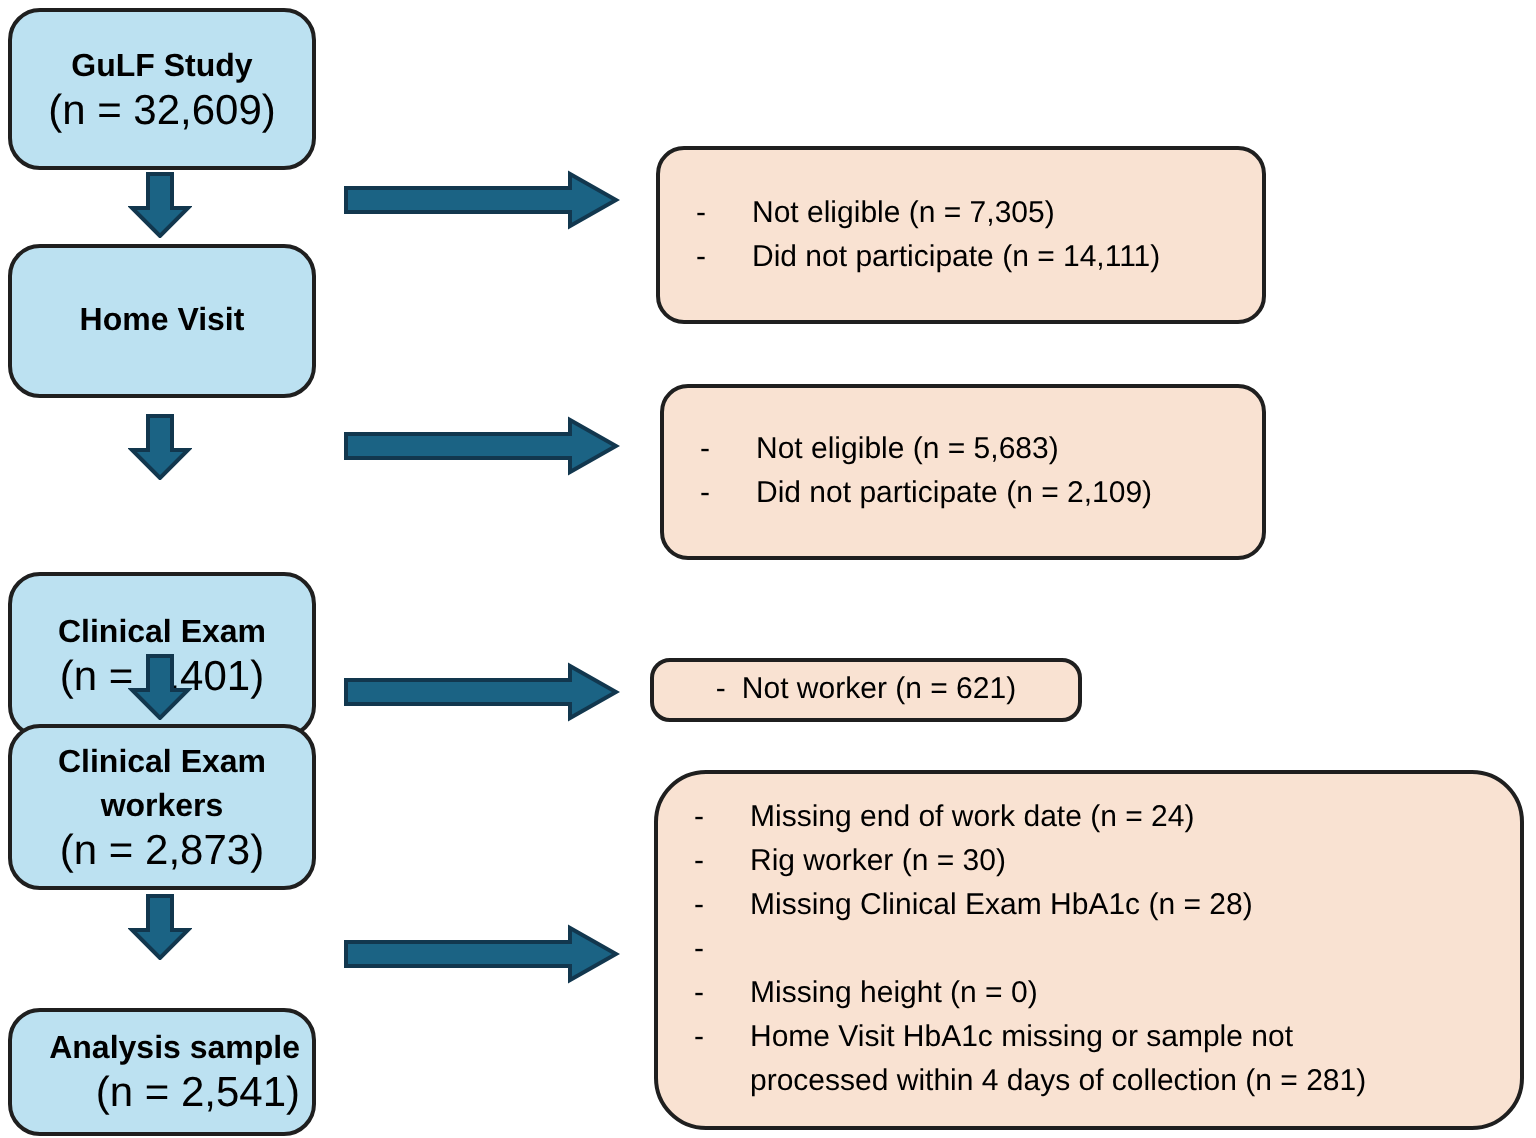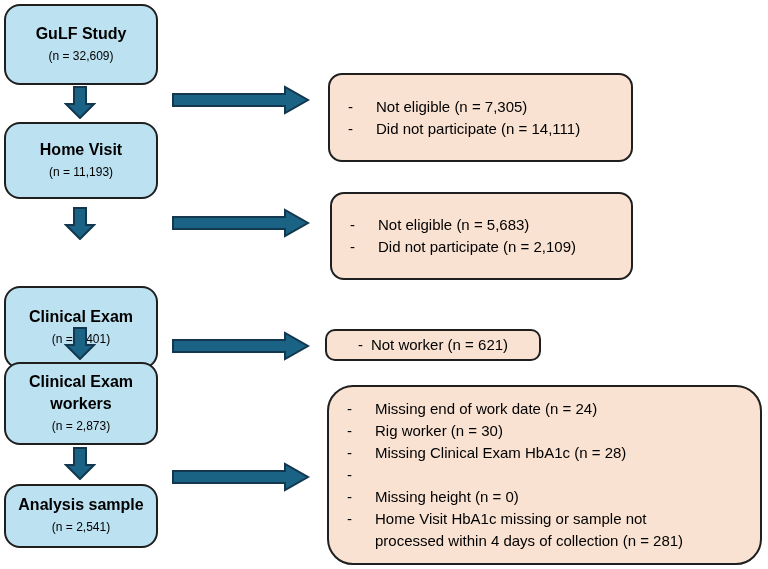--- a/index.html
+++ b/index.html
@@ -21,21 +21,21 @@
     border: 2px solid var(--box_border);
     border-radius: 16px;
     display: flex;
     flex-direction: column;
     align-items: center;
     justify-content: center;
     text-align: center;
     padding: 2px 6px;
   }
   .stage-title { font-weight: 700; font-size: 16px; line-height: 22px; }
-  .stage-count { font-weight: 400; font-size: 12px; line-height: 22px; }
+  .stage-count { font-weight: 400; font-size: 21px; line-height: 22px; }
   .note {
     position: absolute;
     box-sizing: border-box;
     background: var(--note_fill);
     border: 2px solid var(--box_border);
     border-radius: 14px;
     display: flex;
     flex-direction: column;
     justify-content: center;
     font-size: 15px;
@@ -68,34 +68,33 @@
 
 <div id="canvas">
 
   <div class="stage" style="top:4px; height:81px;">
     <div class="stage-title">GuLF Study</div>
     <div class="stage-count">(n = 32,609)</div>
   </div>
 
   <div class="stage" style="top:122px; height:77px;">
     <div class="stage-title">Home Visit</div>
-    <div class="stage-count">(n = 11,193)</div>
   </div>
 
   <div class="stage" style="top:242px; height:83px;margin-top:44px;">
     <div class="stage-title">Clinical Exam</div>
     <div class="stage-count">(n = 3,401)</div>
   </div>
 
   <div class="stage" style="top:362px; height:83px;">
     <div class="stage-title">Clinical Exam workers</div>
     <div class="stage-count">(n = 2,873)</div>
   </div>
 
-  <div class="stage" style="top:484px; height:64px;">
+  <div class="stage" style="top:504px; height:64px;align-items:flex-end;">
     <div class="stage-title">Analysis sample</div>
     <div class="stage-count">(n = 2,541)</div>
   </div>
 
   <div class="arrow" style="left:64px; top:86px;">
     <svg width="32" height="33" viewBox="0 0 32 33">
         <polygon points="10,1 22,1 22,18 30,18 16,32 2,18 10,18"></polygon>
       </svg>
   </div>
   <div class="arrow" style="left:64px; top:207px;">

